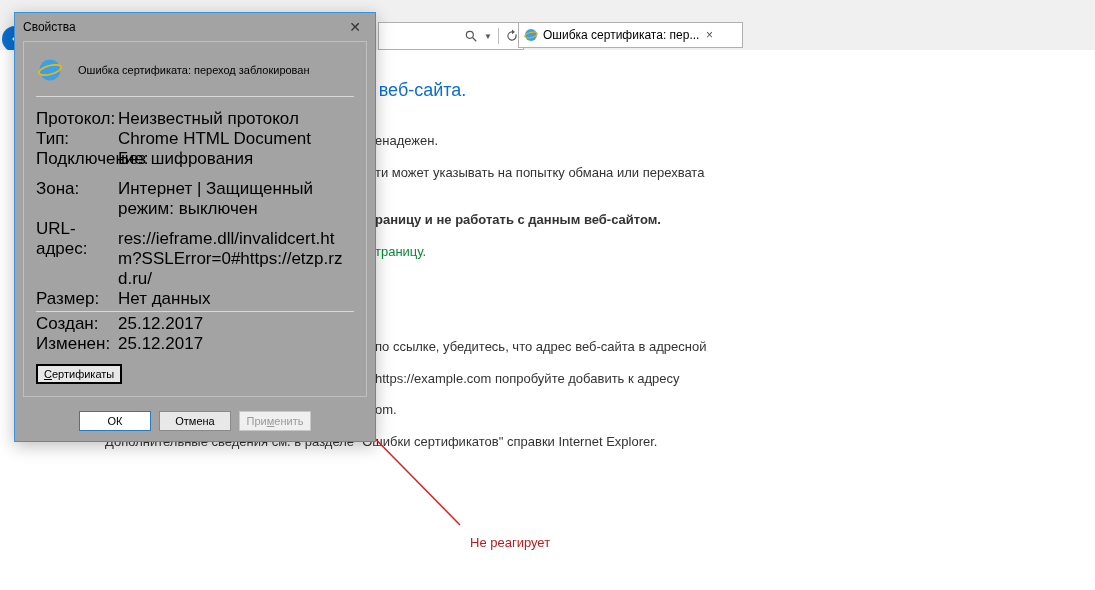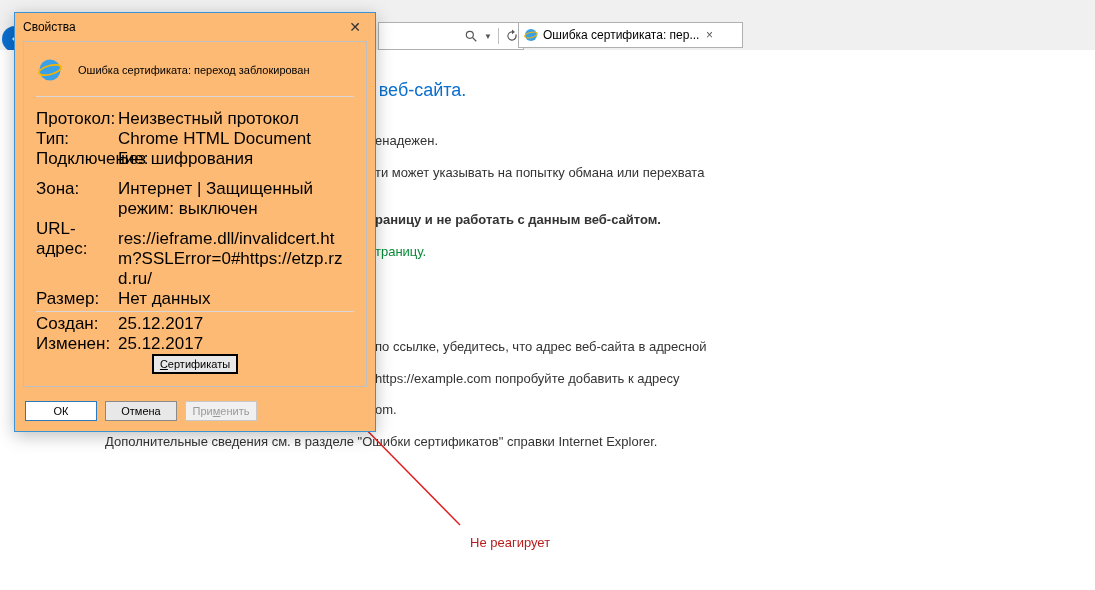--- a/index.html
+++ b/index.html
@@ -13,34 +13,34 @@
   .tab{flex:1;background:#fff;border:1px solid #b0b0b0;display:flex;align-items:center;padding:0 4px;gap:4px;font-size:12px;overflow:hidden;white-space:nowrap}
   .tab-close{width:12px;text-align:center;color:#555}
   
   .page{position:absolute;left:0;right:0;top:50px;bottom:0;padding:20px 55px 20px 105px;background:#fff}
   .banner{position:absolute;left:0;right:0;top:50px;height:60px;background:#fbeced}
   .page h1{position:relative;margin:10px 0 30px 0;font-weight:400;font-size:18px;color:#0a6ed0}
   .page p{position:relative;margin:0 0 12px 0;font-size:13px;color:#333;line-height:1.5}
   .page p.bold{font-weight:600}
   .page a{color:#0a8a3a;text-decoration:none}
   
-  .dialog{position:absolute;left:14px;top:12px;width:360px;background:#fdba74;border:1px solid #3a93d6;box-shadow:0 4px 16px rgba(0,0,0,.25)}
+  .dialog{position:absolute;left:14px;top:12px;width:360px;background:#a3a3a3;border:1px solid #3a93d6;box-shadow:0 4px 16px rgba(0,0,0,.25)}
   .dlg-title{height:28px;display:flex;align-items:center;padding:0 8px;font-size:12px}
   .dlg-close{margin-left:auto;width:24px;text-align:center;font-size:14px;color:#333}
   .tabset{margin:2px 8px 0 8px;position:relative;height:22px}
   .tabset .dlg-tab{position:absolute;left:0;top:0;padding:3px 12px;border:1px solid #bfbfbf;border-bottom:1px solid #fff;background:#fff;border-radius:2px 2px 0 0;font-size:11px;z-index:2}
   .panel{margin:0 8px 8px 8px;border:1px solid #bfbfbf;padding:10px 12px 12px 12px}
   .hdr-row{display:flex;align-items:center;gap:14px;padding:4px 0 12px 0;border-bottom:1px solid #d8d8d8}
   .hdr-row .lbl{font-size:11px}
   .kv{display:grid;grid-template-columns:82px 1fr;font-size:17px;margin-top:12px}
   .kv .v{color:#000}
   .sep{grid-column:1/-1;height:1px;background:#d8d8d8;margin:2px 0}
-  .panel-btn-row{display:flex;justify-content:center;}
+  .panel-btn-row{display:flex;justify-content:flex-start;margin-top:10px}
   .cert-btn{border:2px solid #000;background:#e8e8e8;padding:2px 6px;font-size:11px}
-  .dlg-footer{display:flex;justify-content:flex-start;gap:8px;padding:6px 10px 10px 10px}
+  .dlg-footer{display:flex;justify-content:center;gap:8px;padding:6px 10px 10px 10px}
   .dlg-footer button{width:72px;height:20px;font-size:11px;border:1px solid #8a8a8a;background:#e8e8e8}
   .dlg-footer button.primary{border:1px solid #2a7abf;background:#fff}
   .dlg-footer button:disabled{color:#9a9a9a;border-color:#c8c8c8;background:#f0f0f0}
   .ie-icon{width:28px;height:28px}
   .ie-icon-sm{width:16px;height:16px}
   
   .arrow{position:absolute;pointer-events:none}
   .annot{position:absolute;color:#b91c1c;font-size:13px}
   .mag{width:14px;height:14px}
   .refresh{width:14px;height:14px}

